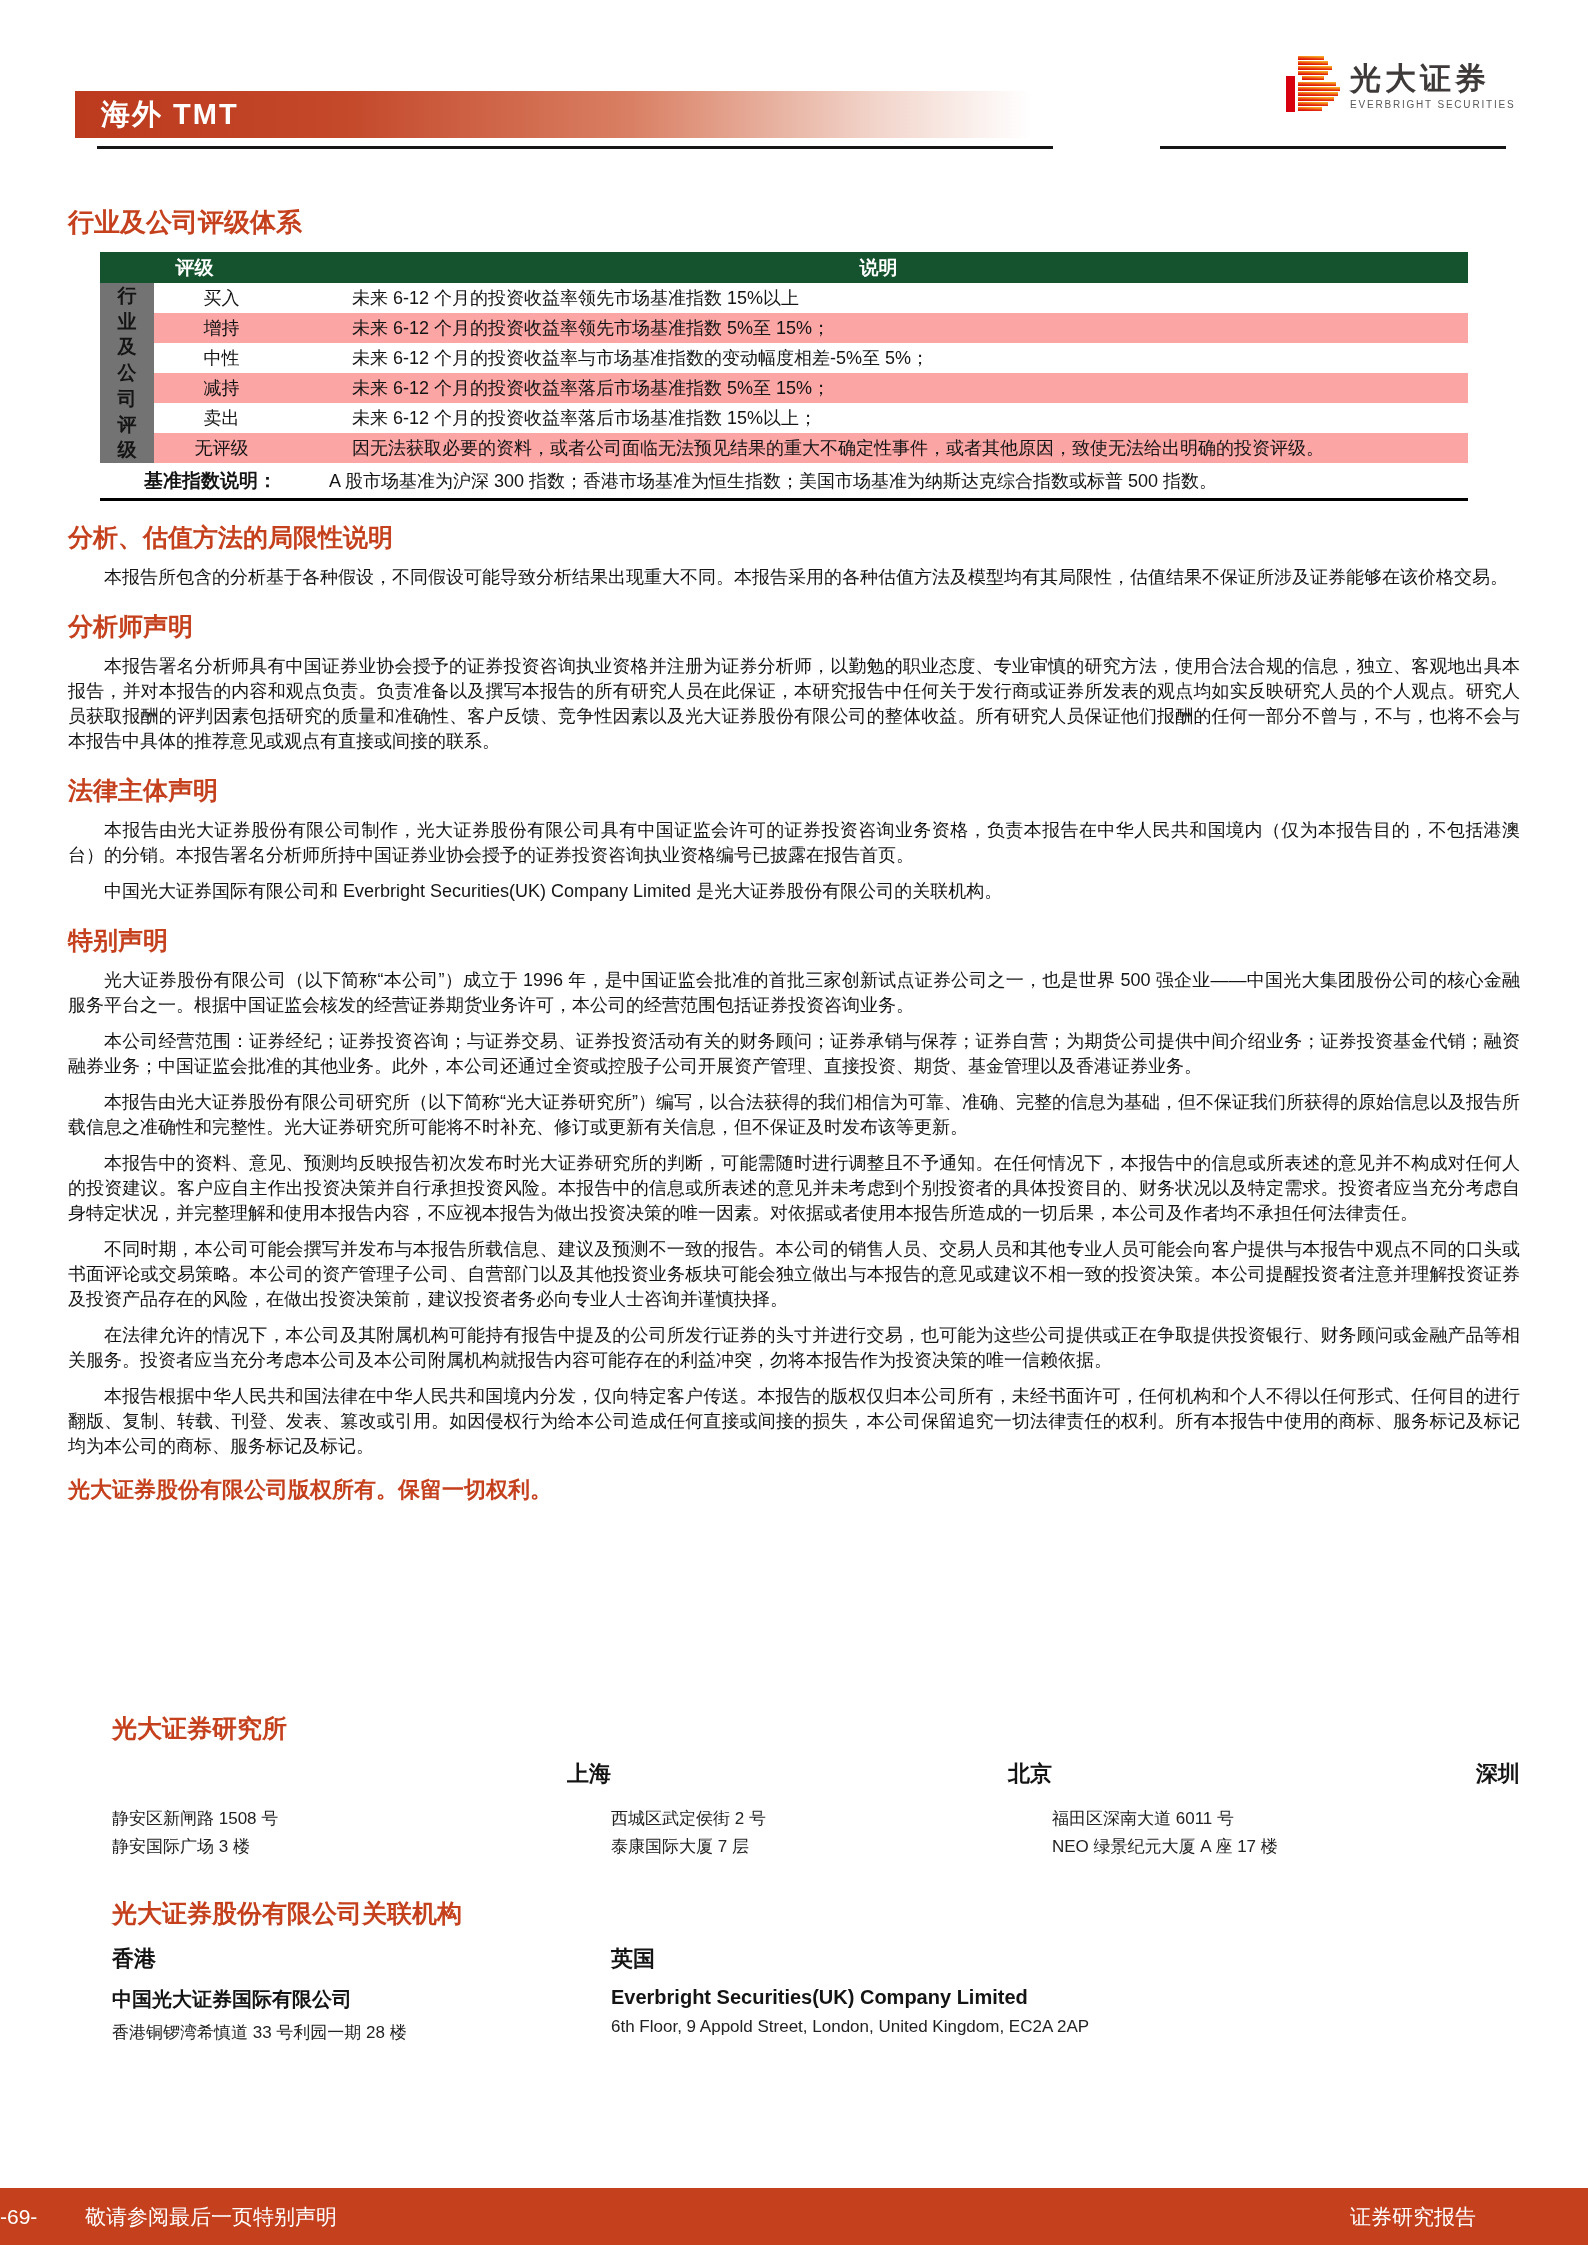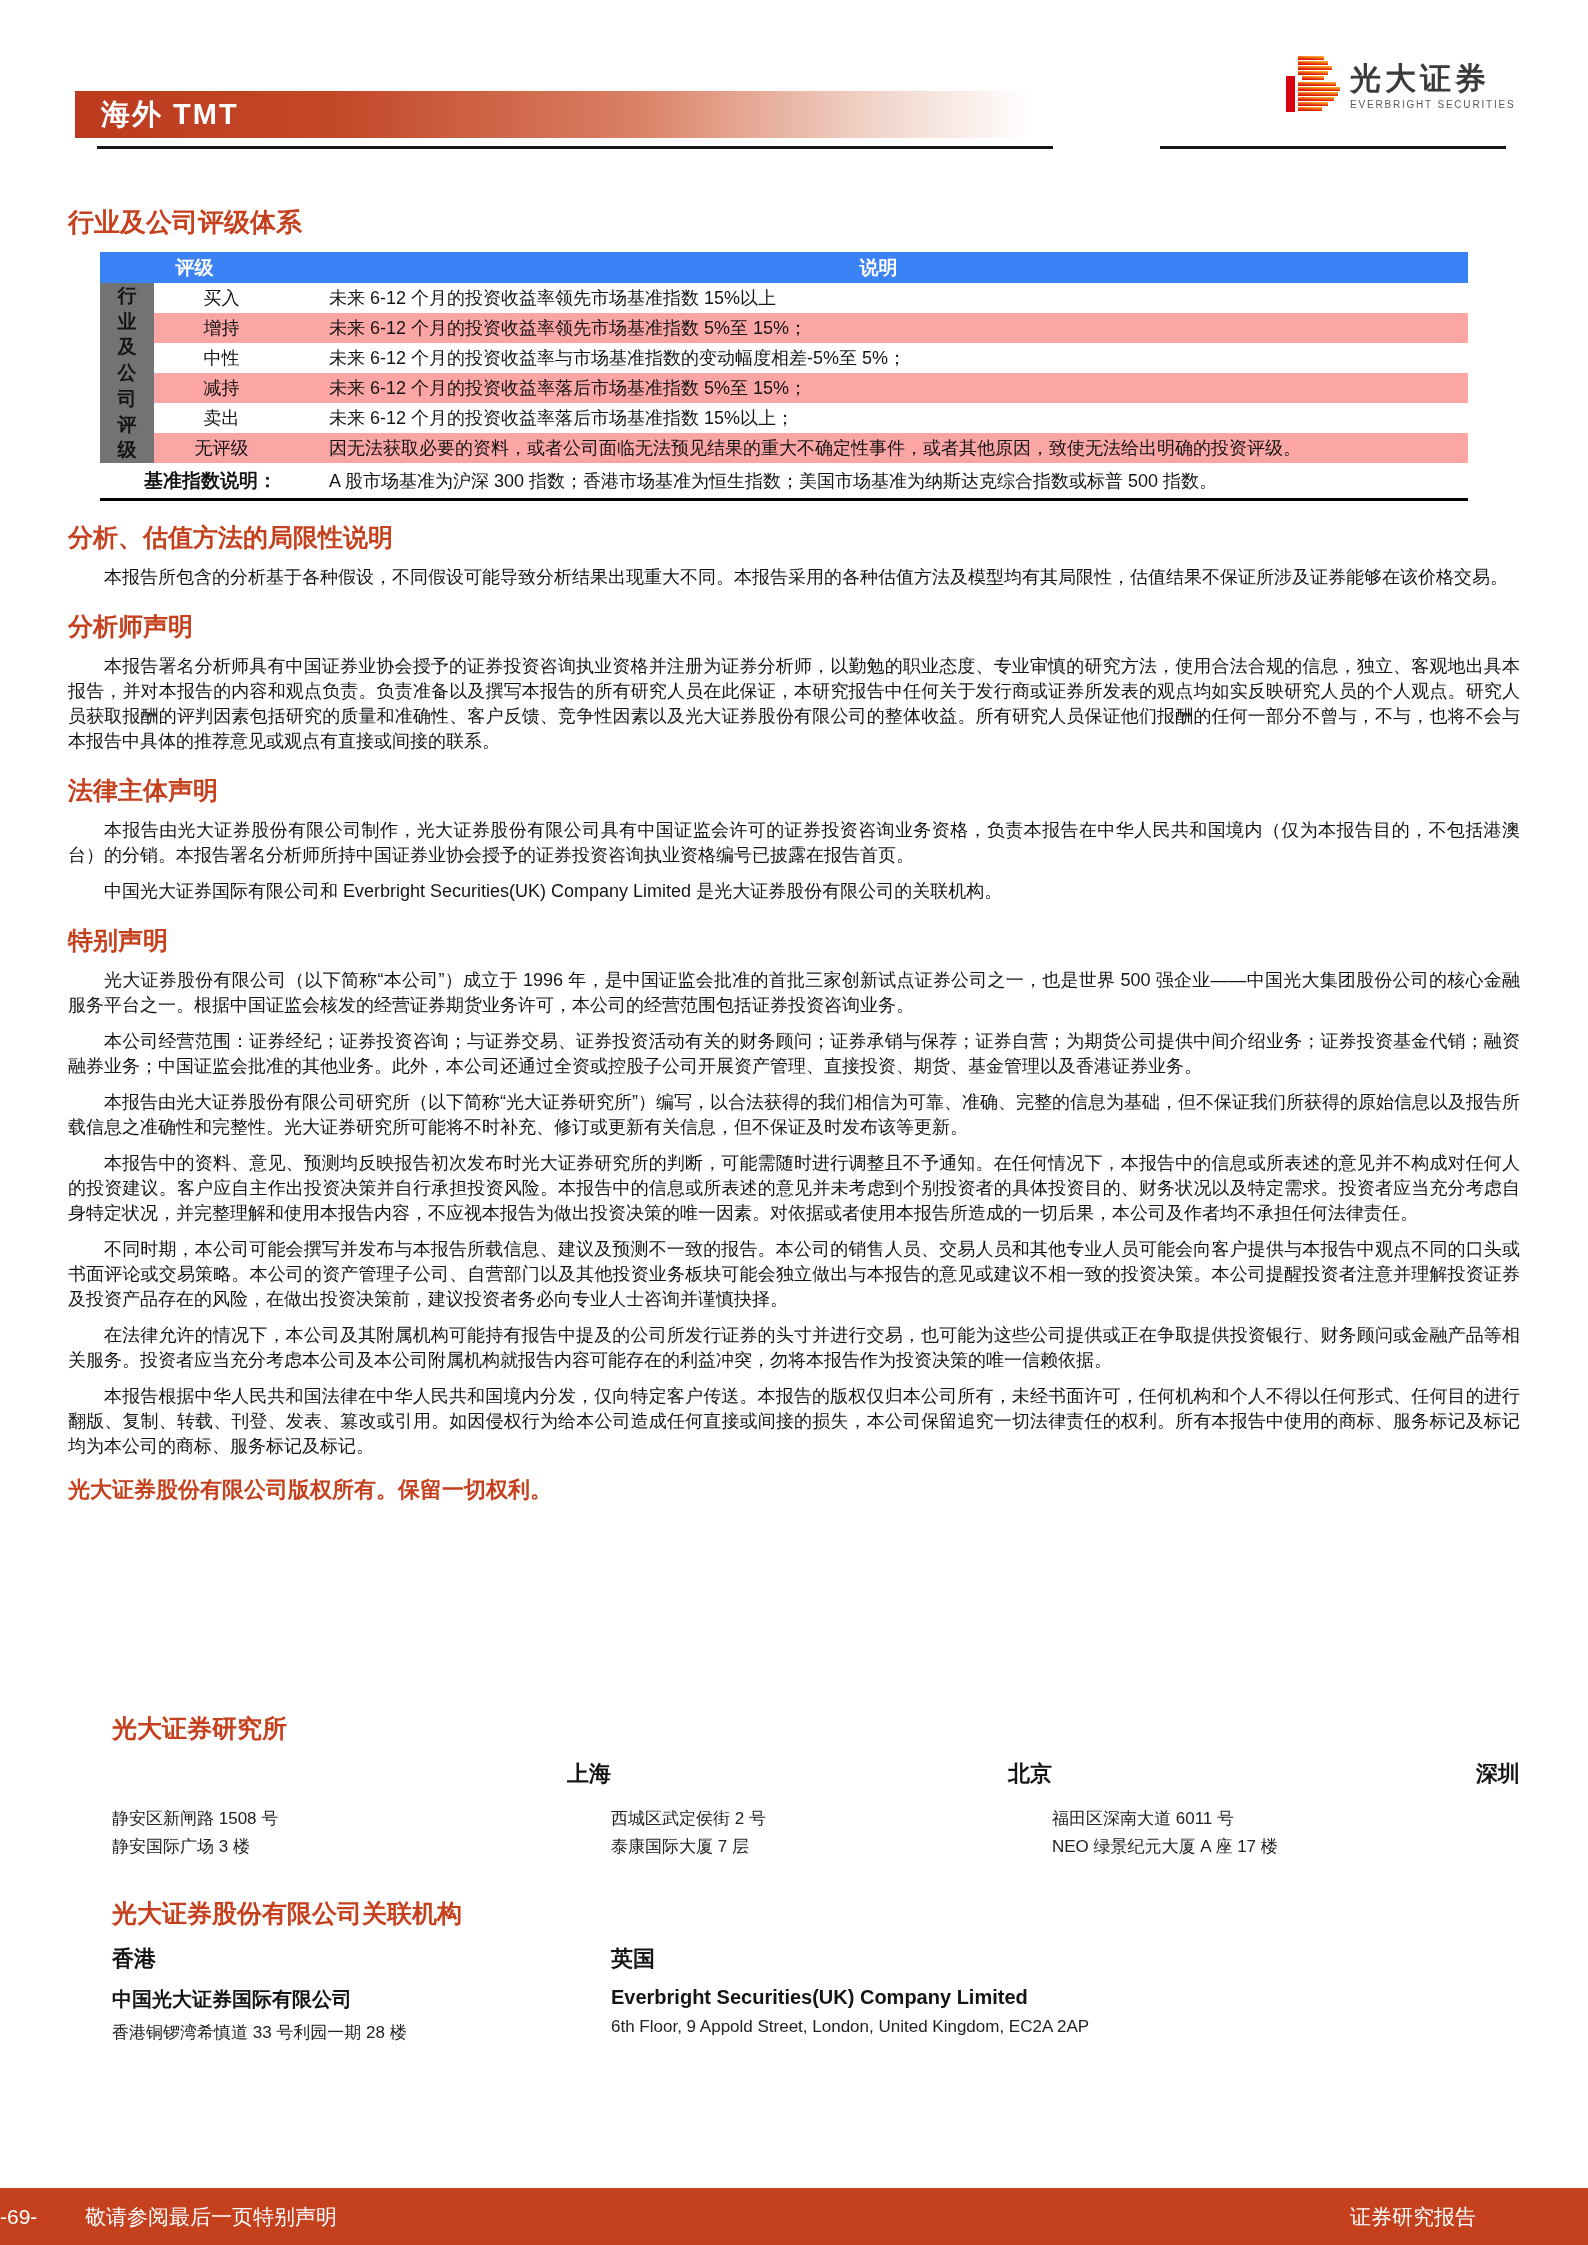--- a/index.html
+++ b/index.html
@@ -27,28 +27,28 @@
   .sec-title { color:#C5411E; font-weight:bold; font-size:25px; margin:20px 0 6px 0; }
   .sec-title.first { font-size:26px; margin:0 0 12px 0; }
   .content p.body {
     margin:11px 0; font-size:18px; line-height:25px;
     text-align:justify; text-indent:2em; color:#141414;
   }
   .copyright { margin:16px 0 0 0; font-size:22px; font-weight:bold; color:#C5411E; }
 
   
   .rating-table { width:1368px; margin-left:32px; border-bottom:3px solid #000; font-size:18px; }
-  .rt-header { display:flex; height:31px; background:#3b82f6; color:#fff; font-weight:bold; font-size:19px; align-items:center; }
+  .rt-header { display:flex; height:31px; background:#14532d; color:#fff; font-weight:bold; font-size:19px; align-items:center; }
   .rt-h1 { width:189px; text-align:center; }
   .rt-h2 { flex:1; text-align:center; }
   .rt-body { display:flex; }
   .rt-side { width:54px; display:flex; align-items:center; justify-content:center; background:#737373; }
   .rt-side-label { width:22px; line-height:25.7px; word-break:break-all; text-align:center; font-weight:bold; font-size:19px; }
   .rt-rows { flex:1; }
-  .rt-row { display:flex; height:30px; align-items:center; }
+  .rt-row { display:flex; height:30px; align-items:center;gap:23px; }
   .rt-row.alt { background:#fca5a5; }
   .rt-rating { width:135px; text-align:center; }
   .rt-desc { flex:1; padding-left:40px; }
   .rt-bench { display:flex; height:35px; align-items:center; }
   .rt-bench-label { width:189px; box-sizing:border-box; padding-left:44px; font-weight:bold; font-size:19px; }
   .rt-bench-desc { flex:1; padding-left:40px; }
 
   
   .contact-wrap { position:absolute; left:112px; top:1712px; width:1408px; }
   .contact-title { color:#C5411E; font-weight:bold; font-size:25px; margin:0; }

